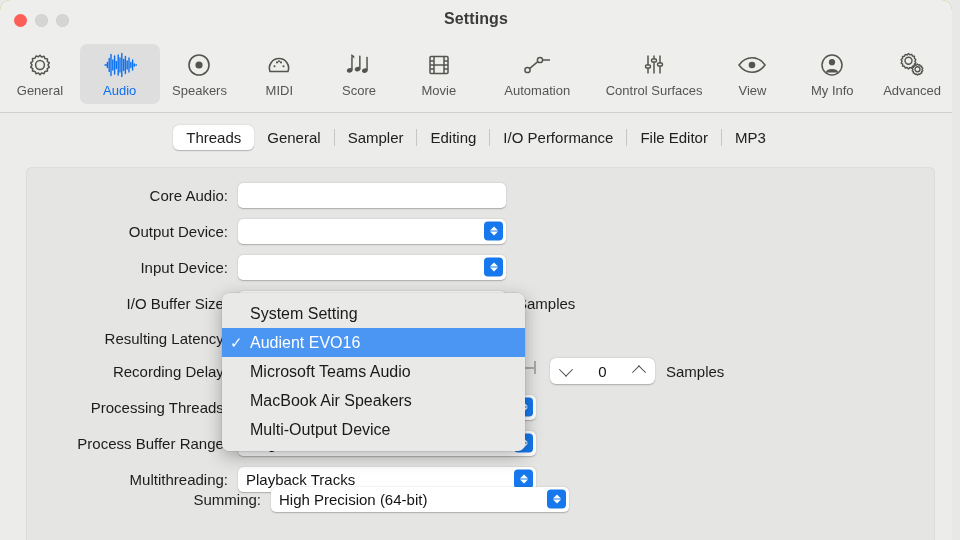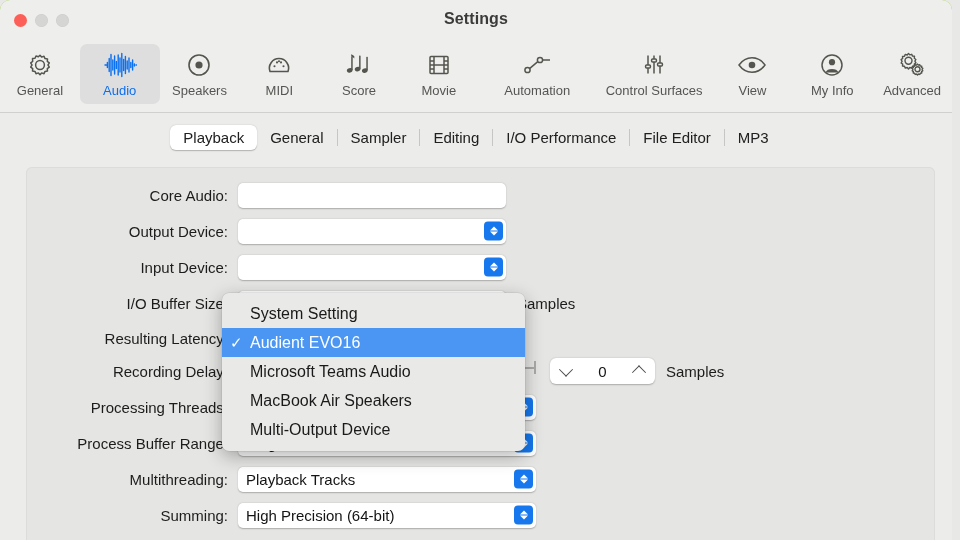--- a/index.html
+++ b/index.html
@@ -447,21 +447,21 @@
         </svg>
       </span>
       <span class="tblabel">Advanced</span>
     </div>
 
   </div>
 
   <div id="content">
 
     <div id="tabbar">
-      <div class="tab active">Playback</div>
+      <div class="tab active">Threads</div>
       <div class="tab">General</div>
       <div class="tabsep"></div>
       <div class="tab">Sampler</div>
       <div class="tabsep"></div>
       <div class="tab">Editing</div>
       <div class="tabsep"></div>
       <div class="tab">I/O Performance</div>
       <div class="tabsep"></div>
       <div class="tab">File Editor</div>
       <div class="tabsep"></div>
@@ -571,21 +571,21 @@
         <div class="rlabel">Multithreading:</div>
         <div class="field" style="width:298px;">
           <span class="ftext">Playback Tracks</span>
           <span class="popbtn">
             <i class="chev up"></i>
               <i class="chev down"></i>
           </span>
         </div>
       </div>
 
-      <div class="row" style="top:334px;">
+      <div class="row" style="top:318px;margin-left:33px;">
         <div class="rlabel">Summing:</div>
         <div class="field" style="width:298px;">
           <span class="ftext">High Precision (64-bit)</span>
           <span class="popbtn">
             <i class="chev up"></i>
               <i class="chev down"></i>
           </span>
         </div>
       </div>
 

